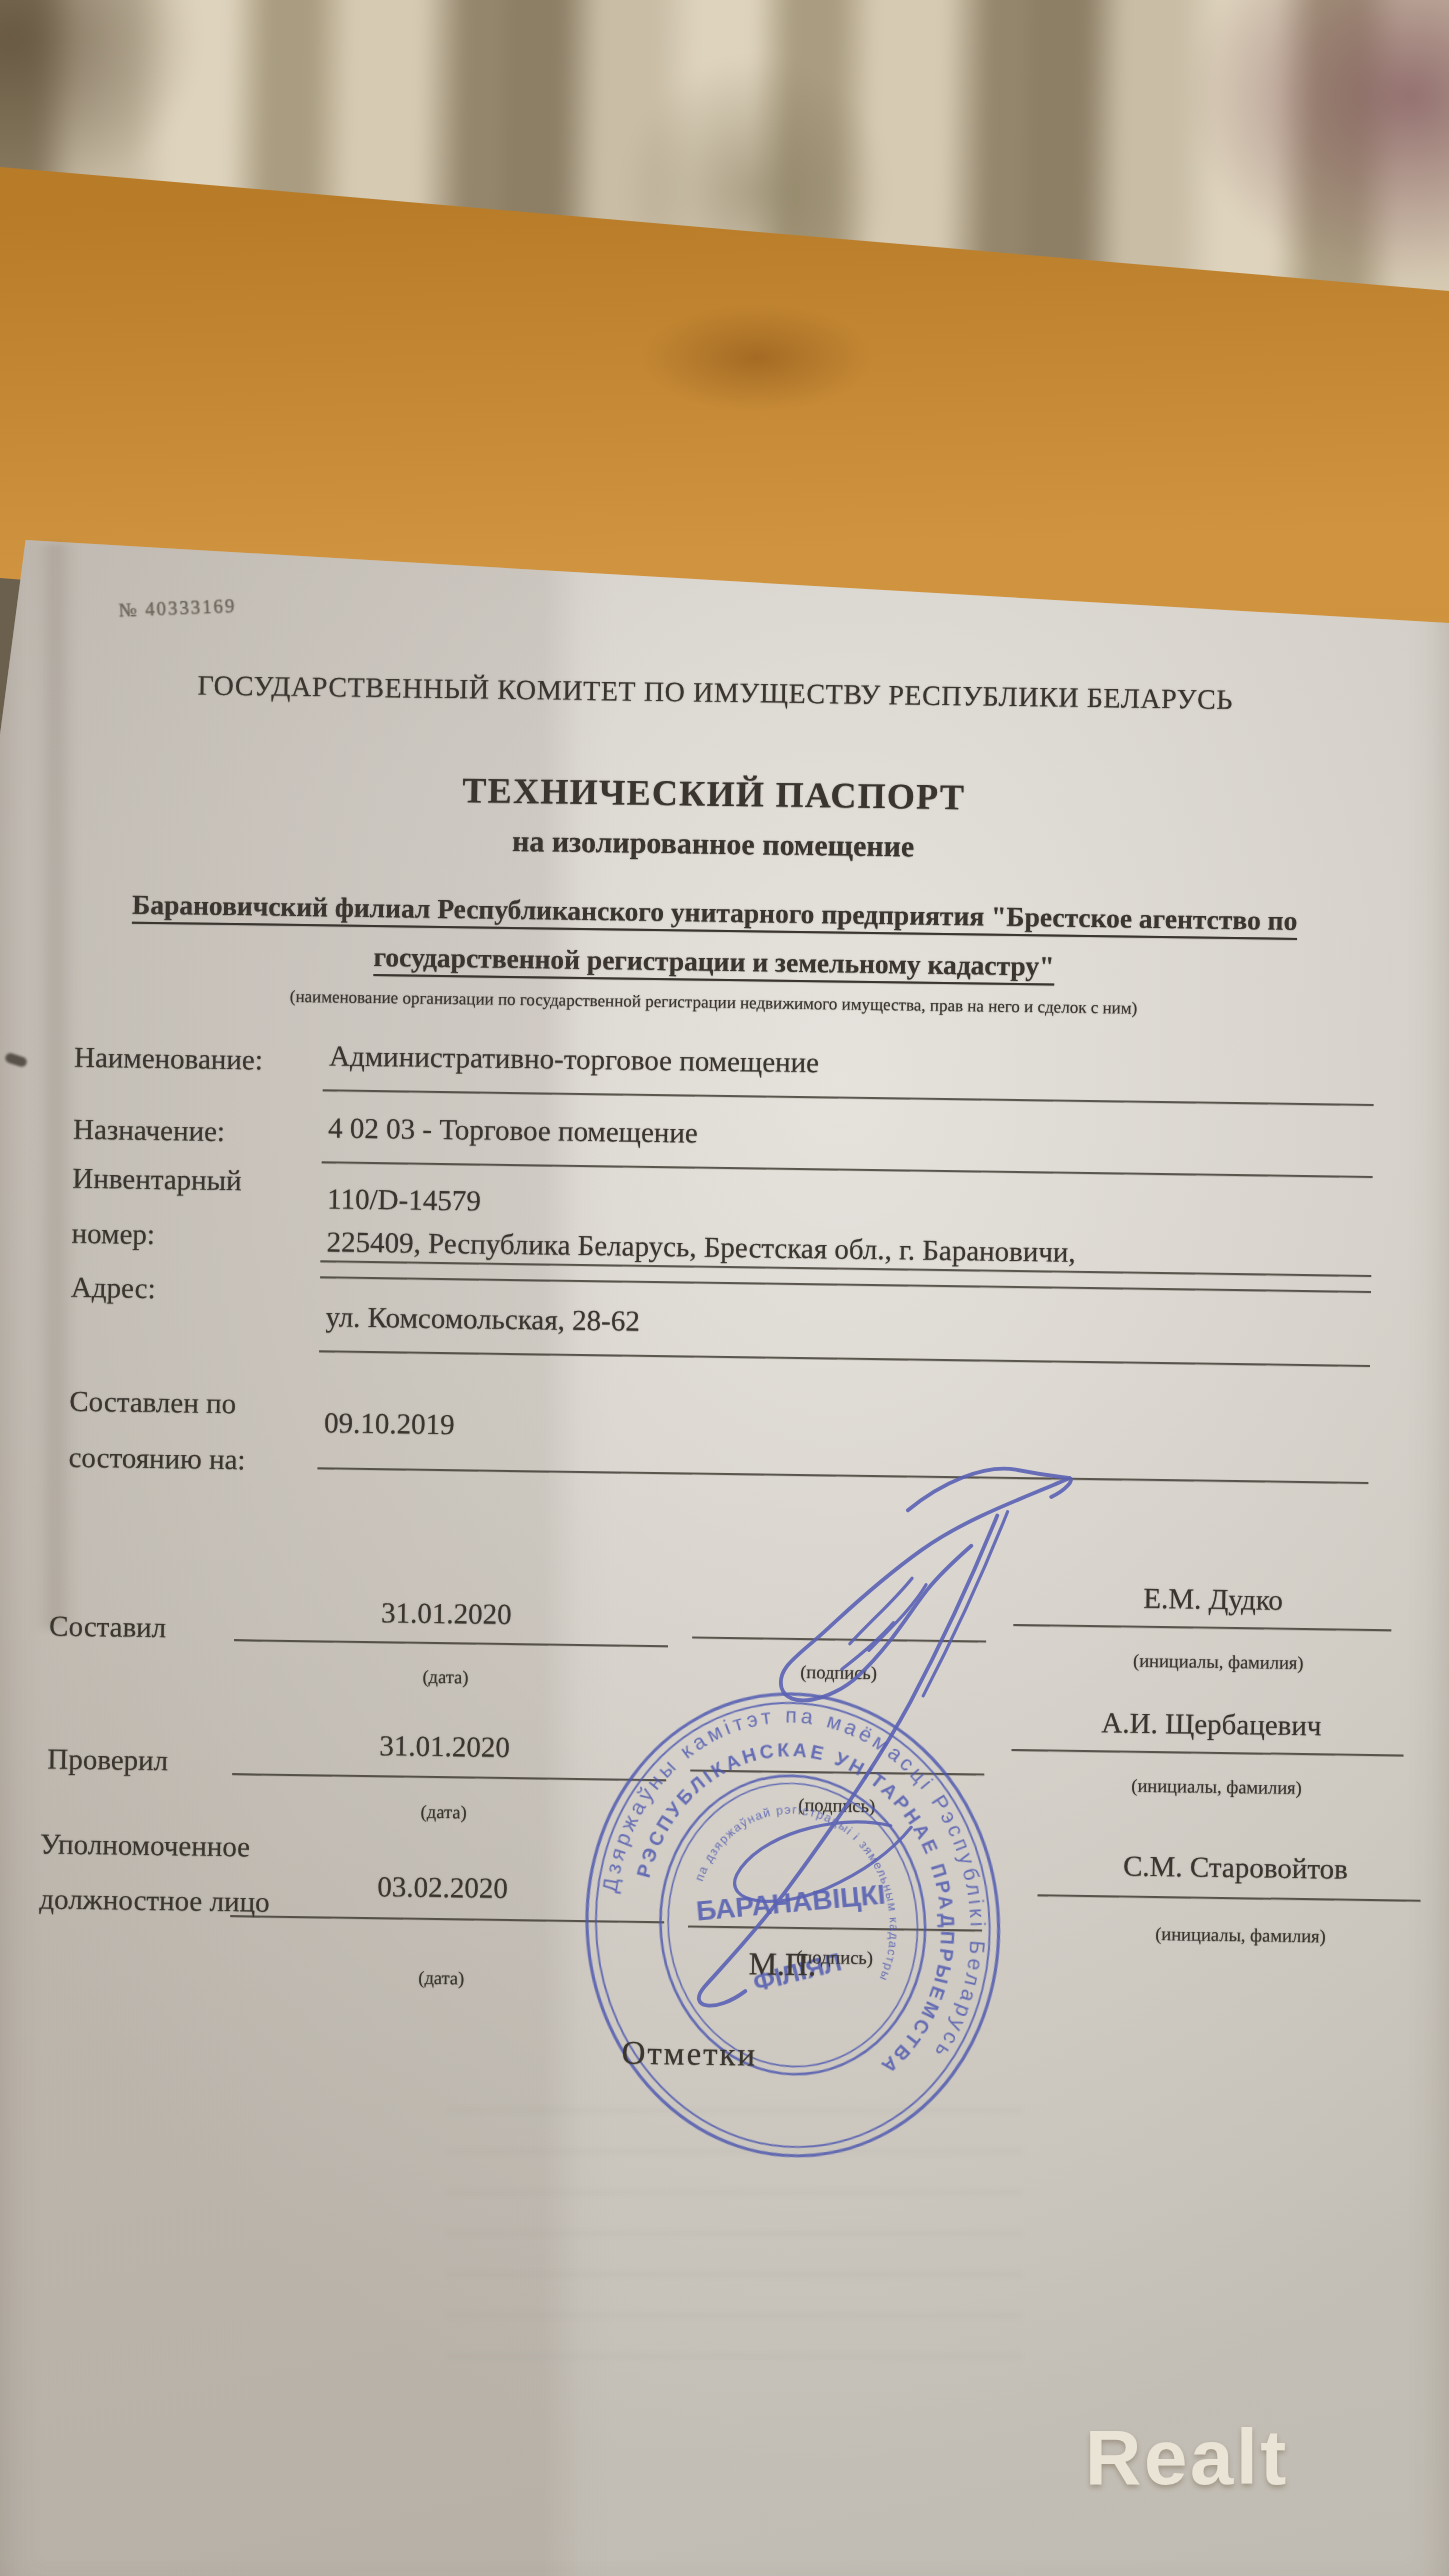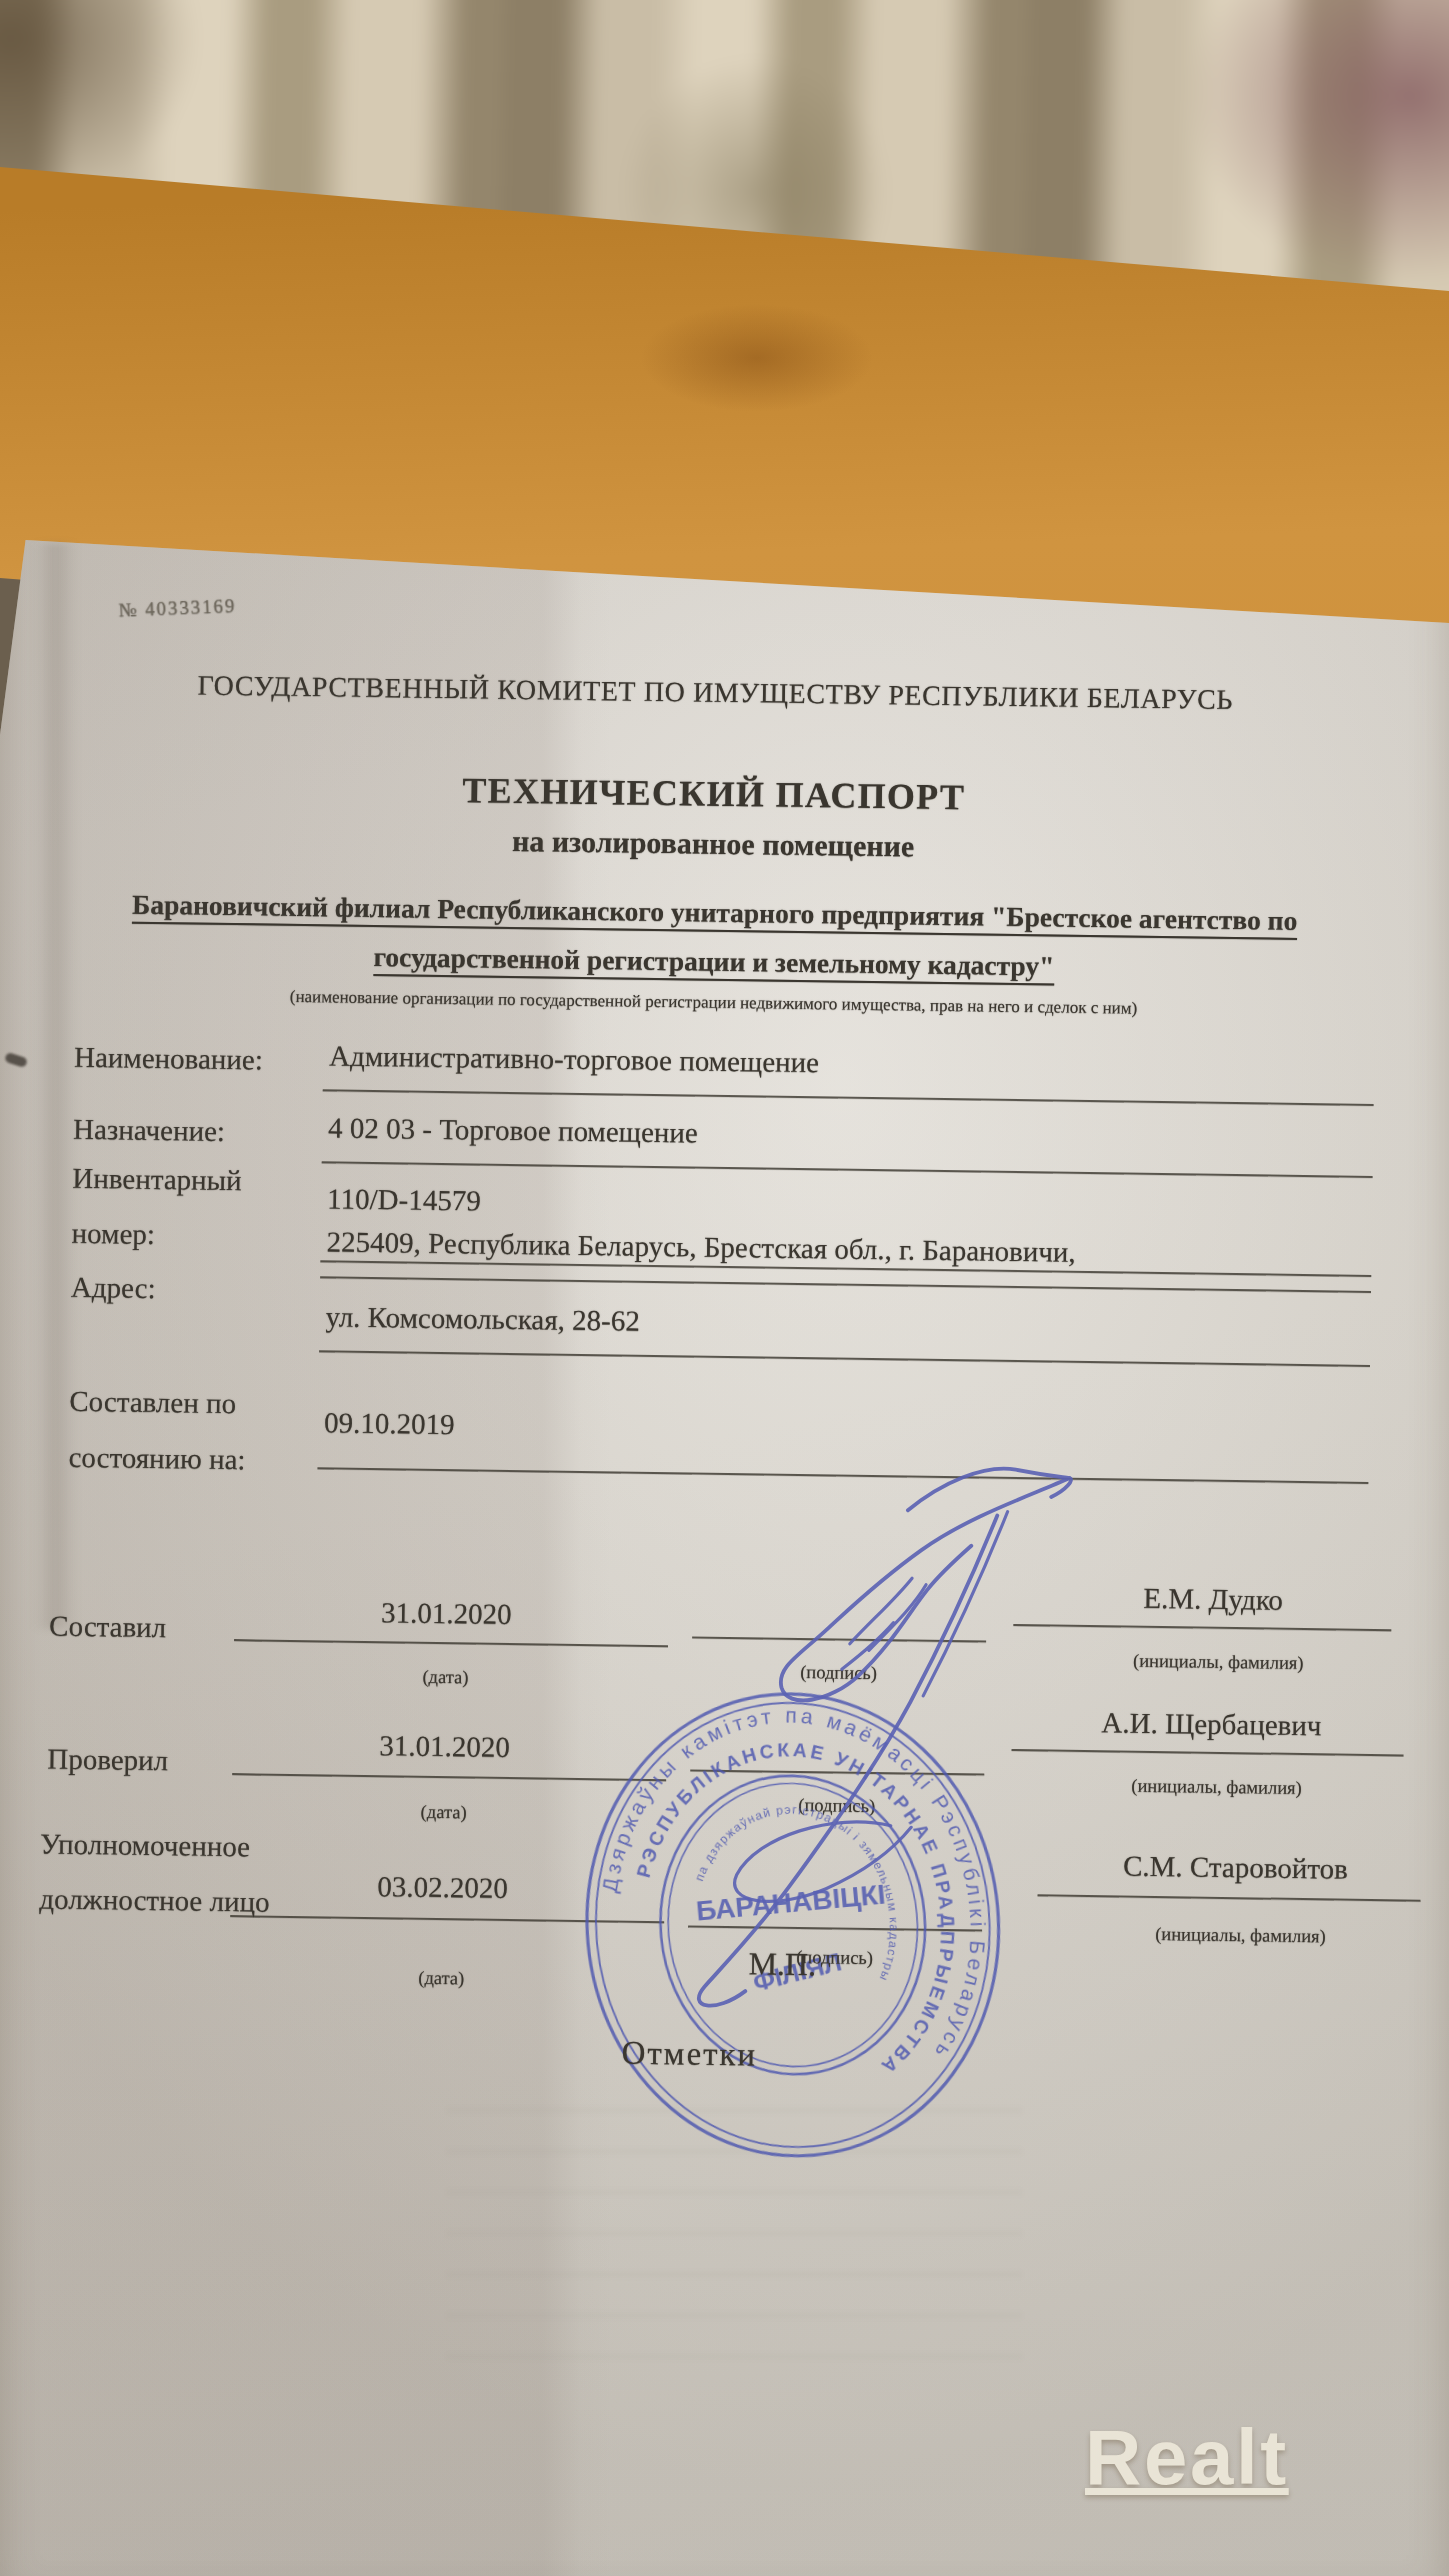--- a/index.html
+++ b/index.html
@@ -41,21 +41,21 @@
   .lbl{font-size:29px;}
   .val{font-size:29px;}
   .date{font-size:29px;}
   
   .stamp{position:absolute;left:589px;top:1666px;width:444px;height:498px;transform:rotate(-6deg);opacity:.82;z-index:4;}
   .stamp svg{filter:blur(0.4px);}
   .sig-layer{position:absolute;inset:0;z-index:6;pointer-events:none;}
   .over-stamp{z-index:7;}
   .watermark{position:absolute;left:1085px;top:2412px;font-family:"Liberation Sans","DejaVu Sans",sans-serif;
     font-weight:800;font-size:78px;letter-spacing:2.6px;color:#ece7d8;opacity:.95;
-    text-shadow:0 2.6px 5.8px rgba(125,110,86,.5);text-decoration:underline;}
+    text-shadow:0 2.6px 5.8px rgba(125,110,86,.5);}
 </style>
 </head>
 <body>
 
 <div id="stage">
 
   <div class="curtain"></div>
   <div class="wood"></div>
   <div class="paper"></div>
   <div class="paper-fold"></div>

